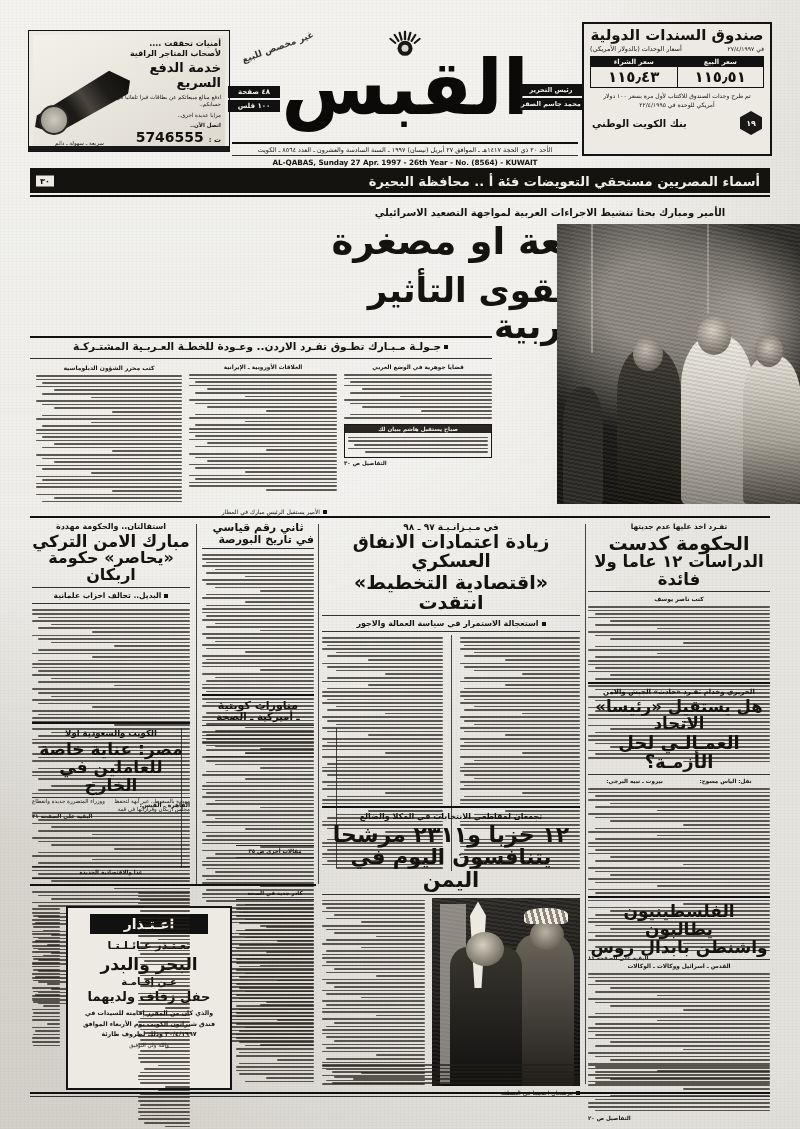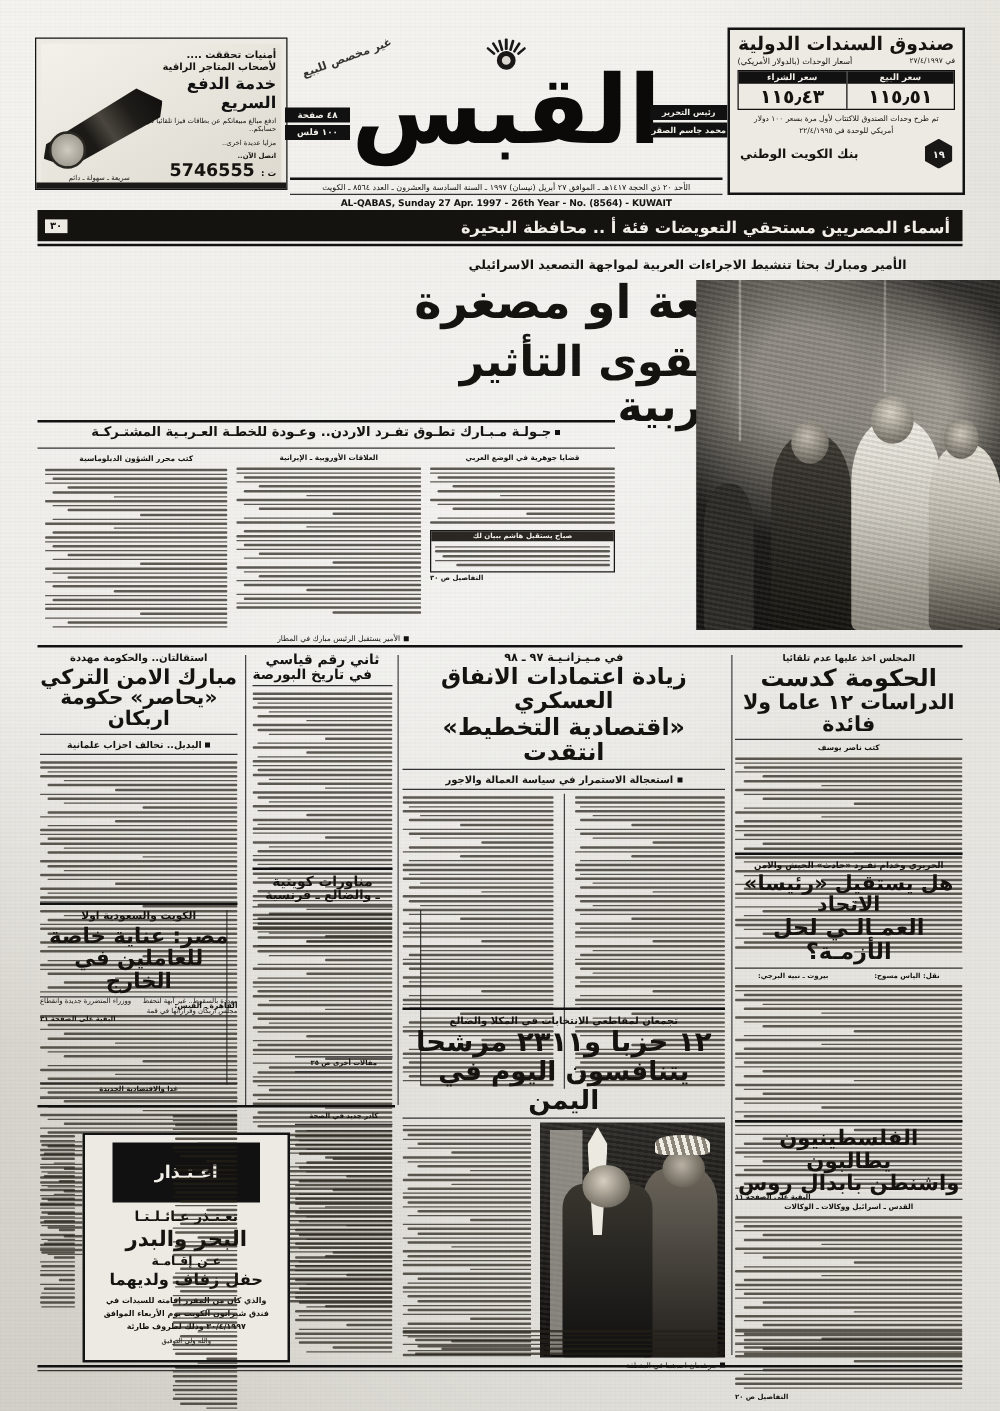--- a/index.html
+++ b/index.html
@@ -324,21 +324,21 @@
     </div>
   </div>
 
   <div class="blk hr1" style="left:30px;top:516px;width:740px;"></div>
 
   <div class="vr" style="left:318px;top:524px;height:360px;"></div>
   <div class="vr" style="left:585px;top:524px;height:560px;"></div>
   <div class="vr" style="left:196px;top:524px;height:360px;"></div>
 
   <div class="blk" style="right:30px;top:522px;width:182px;">
-    <div class="ar" style="font-size:7.3px;font-weight:bold;text-align:center;">المجلس اخذ عليها عدم تلقائيا</div>
+    <div class="ar" style="font-size:7.3px;font-weight:bold;text-align:center;">تفـرد اخذ عليها عدم جديتها</div>
     <div class="ar hl" style="font-size:19px;text-align:center;margin-top:2px;">الحكومة كدست</div>
     <div class="ar hl" style="font-size:16.5px;text-align:center;">الدراسات ١٢ عاما ولا فائدة</div>
     <div class="hr2" style="margin:3px 0;"></div>
     <div class="ar" style="font-size:6px;font-weight:bold;text-align:center;">كتب ناصر يوسف</div>
     <div class="body-lines dense" style="margin-top:2px;">
       <i></i>
         <i></i>
         <i></i>
         <i></i>
         <i></i>
@@ -727,21 +727,21 @@
           <i></i>
       </div>
     </div>
     <div class="ar cap" style="margin-top:2px;">
       <span class="bul"></span><span>مرشحان احدهما في المنطقة</span>
     </div>
   </div>
 
   <div class="blk" style="left:202px;top:522px;width:112px;">
     <div class="ar hl" style="font-size:11px;text-align:center;letter-spacing:.6px;">ثاني رقم قياسي</div>
-    <div class="ar hl" style="font-size:11px;text-align:left;letter-spacing:.6px;">في تاريخ البورصة</div>
+    <div class="ar hl" style="font-size:11px;text-align:right;letter-spacing:.6px;">في تاريخ البورصة</div>
     <div class="hr2" style="margin:3px 0;"></div>
     <div class="body-lines dense">
       <i></i>
         <i></i>
         <i></i>
         <i></i>
         <i></i>
         <i></i>
         <i></i>
         <i></i>
@@ -793,21 +793,21 @@
         <i></i>
         <i></i>
         <i></i>
         <i></i>
     </div>
   </div>
 
   <div class="blk hr1" style="left:202px;top:694px;width:112px;"></div>
   <div class="blk" style="left:202px;top:700px;width:112px;">
     <div class="ar hl" style="font-size:11px;text-align:center;letter-spacing:.5px;">مناورات كويتية</div>
-    <div class="ar hl" style="font-size:10px;text-align:center;letter-spacing:.5px;">ـ والضالع ـ فرنسية</div>
+    <div class="ar hl" style="font-size:10px;text-align:center;letter-spacing:.5px;">ـ أميركية ـ الصحة</div>
     <div class="hr2" style="margin:3px 0;"></div>
     <div class="body-lines dense">
       <i></i>
         <i></i>
         <i></i>
         <i></i>
         <i></i>
         <i></i>
         <i></i>
         <i></i>
@@ -1023,21 +1023,21 @@
         <i></i>
         <i></i>
         <i></i>
         <i></i>
       <i></i>
         <i></i>
     </div>
   </div>
 
   <div class="blk boxad" style="left:66px;top:906px;width:162px;height:180px;border-width:2px;">
-    <div class="ar invbar" style="font-size:14px;letter-spacing:3px;margin:6px 22px 0;padding:16px 0;">اعـتـذار</div>
+    <div class="ar invbar" style="font-size:14px;letter-spacing:3px;margin:6px 22px 0;padding:2px 0;">اعـتـذار</div>
     <div class="ar" style="font-size:11px;font-weight:bold;text-align:center;margin-top:5px;letter-spacing:1px;">تعـتـذر عـائـلـتـا</div>
     <div class="ar" style="font-size:17px;font-weight:bold;text-align:center;margin-top:2px;">البحر والبدر</div>
     <div class="ar" style="font-size:10px;font-weight:bold;text-align:center;margin-top:2px;letter-spacing:1px;">عـن إقـامـة</div>
     <div class="ar" style="font-size:13px;font-weight:bold;text-align:center;margin-top:2px;">حفل زفاف ولديهما</div>
     <div class="ar" style="font-size:6.3px;text-align:center;margin:4px 8px 0;line-height:1.7;font-weight:bold;">والذي كان من المقرر إقامته للسيدات في فندق شيراتون الكويت يوم الأربعاء الموافق ٣٠/٤/١٩٩٧ وذلك لظروف طارئة</div>
     <div class="ar tiny" style="text-align:center;margin-top:2px;">والله ولي التوفيق</div>
   </div>
 
   <div class="blk" style="left:32px;top:906px;width:28px;">
     <div class="body-lines dense">

